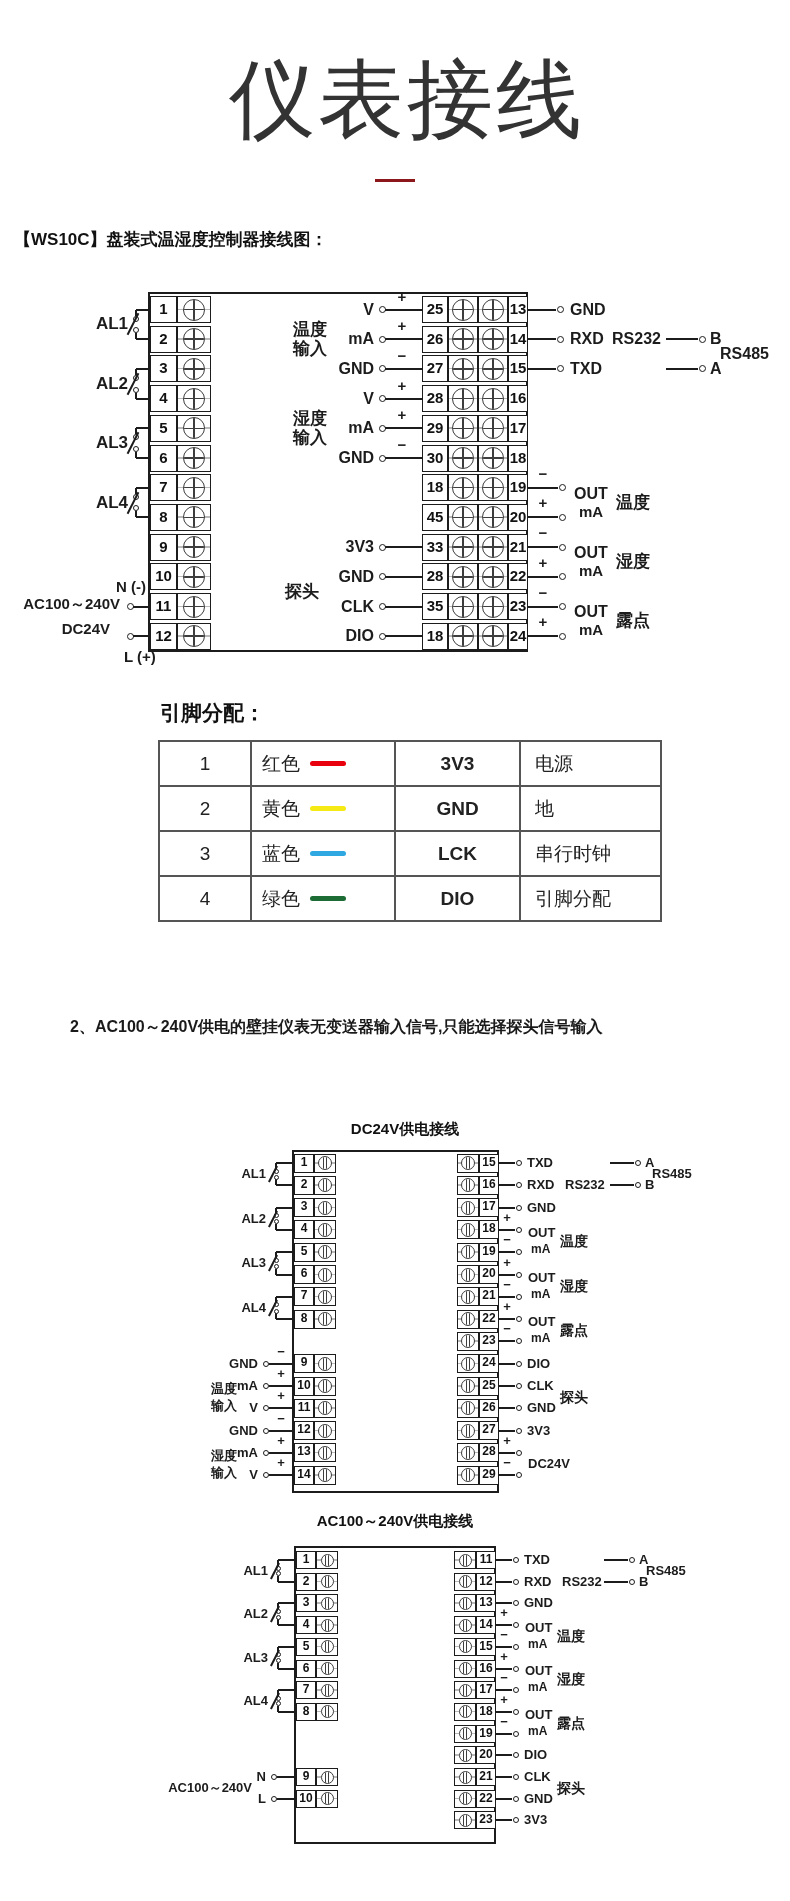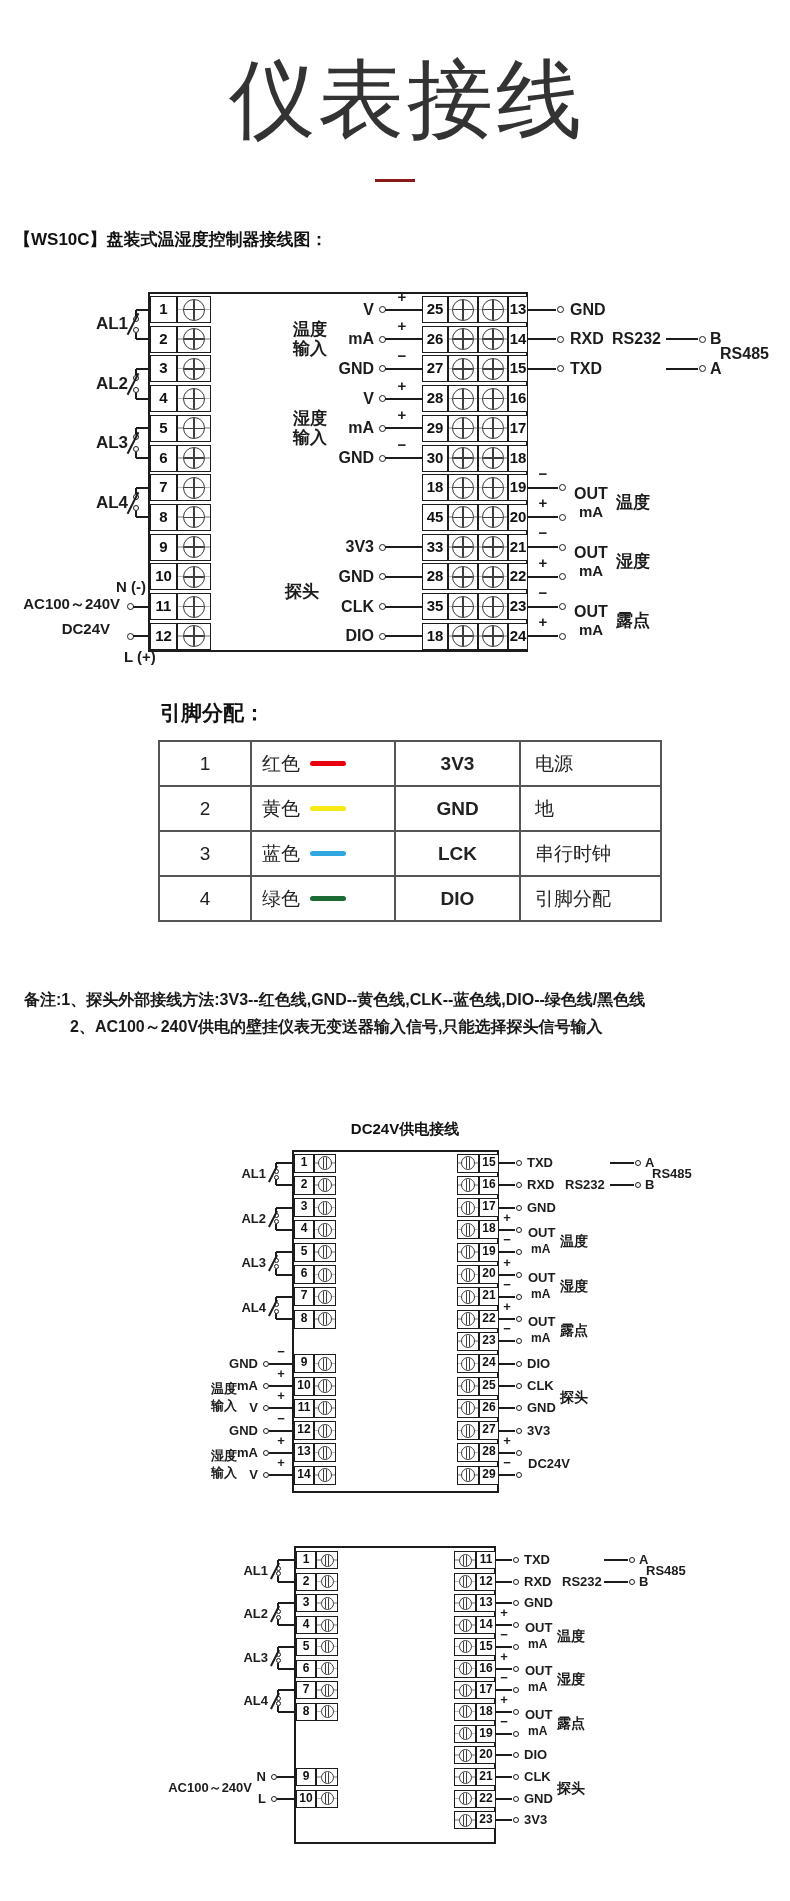--- a/index.html
+++ b/index.html
@@ -83,24 +83,24 @@
               <span>绿色</span>
               <span class="color-swatch" style="background: rgb(29, 107, 53);"></span>
             </div>
       </td>
       <td class="col-name">DIO</td>
       <td class="col-desc">引脚分配</td>
     </tr>
   </tbody>
     </table>
 
-  <div id="note-1" class="note-line">备注:1、探头外部接线方法:3V3--红色线,GND--黄色线,CLK--蓝色线,DIO--绿色线/黑色线</div>
   <div id="note-2" class="note-line">2、AC100～240V供电的壁挂仪表无变送器输入信号,只能选择探头信号输入</div>
 
   <div id="dc-subtitle" class="diagram-subtitle">DC24V供电接线</div>
+  <div id="ac-subtitle" class="diagram-subtitle">AC100～240V供电接线</div>
 <div style="position: absolute; left: 148px; top: 292px; width: 380px; height: 360px; border: 2px solid rgb(28, 28, 28); box-sizing: border-box;"></div>
     <div style="position: absolute; left: 150px; top: 296px; width: 27px; height: 27px; border: 1.5px solid rgb(28, 28, 28); box-sizing: border-box; background: rgb(255, 255, 255); text-align: center; line-height: 23px; font-size: 15px; font-weight: 700; color: rgb(17, 17, 17);">1</div>
     <div style="position: absolute; left: 177px; top: 296px; width: 34px; height: 27px; border: 1.5px solid rgb(28, 28, 28); box-sizing: border-box; background: rgb(255, 255, 255);">
       <div style="position: absolute; left: 0px; top: 50%; margin-top: -1px; width: 100%; height: 1.5px; background: rgb(184, 184, 184);"></div>
       <div style="position: absolute; left: 50%; top: 50%; width: 22px; height: 22px; margin: -11px 0px 0px -11px; border: 1.5px solid rgb(61, 61, 61); border-radius: 50%; background: rgb(255, 255, 255); box-sizing: border-box; overflow: hidden;">
         <div style="position: absolute; left: 0px; top: 50%; margin-top: -0.75px; width: 100%; height: 1.5px; background: rgb(61, 61, 61);"></div>
         <div style="position: absolute; top: 0px; left: 50%; margin-left: -0.75px; height: 100%; width: 1.5px; background: rgb(61, 61, 61);"></div>
       </div>
     </div>
     <div style="position: absolute; left: 422px; top: 296px; width: 26px; height: 27px; border: 1.5px solid rgb(28, 28, 28); box-sizing: border-box; background: rgb(255, 255, 255); text-align: center; line-height: 23px; font-size: 15px; font-weight: 700; color: rgb(17, 17, 17);">25</div>

